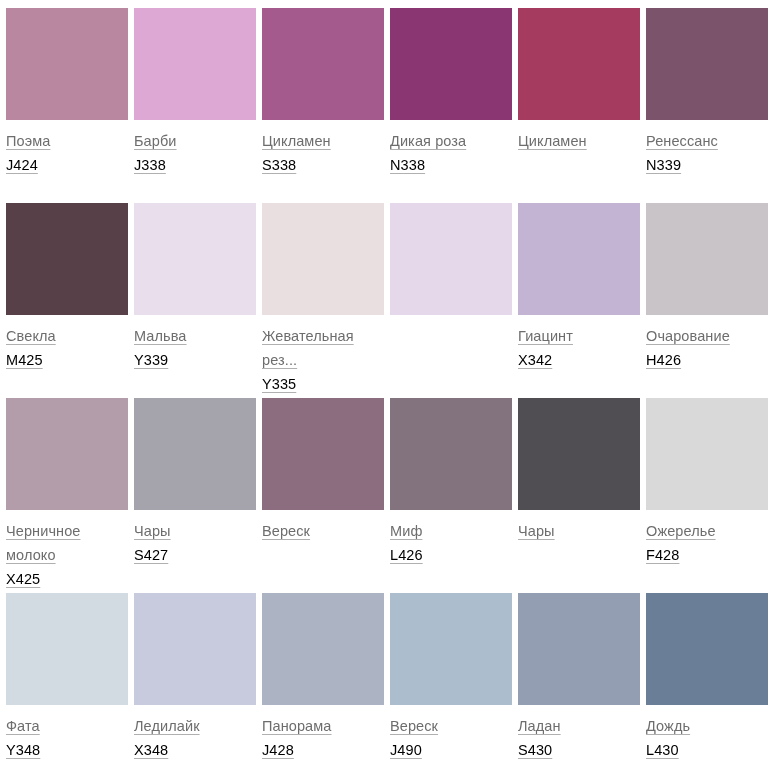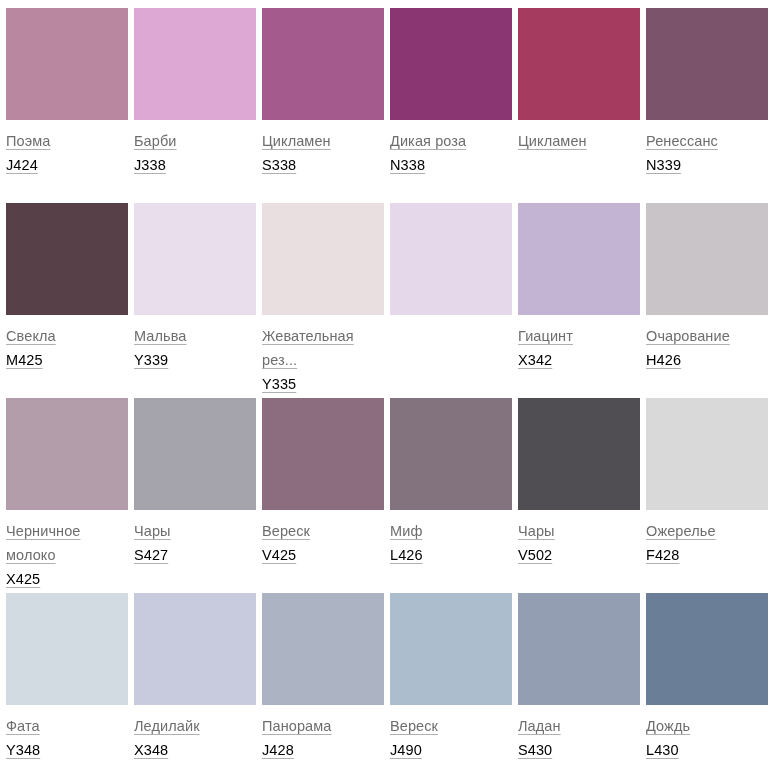--- a/index.html
+++ b/index.html
@@ -156,35 +156,33 @@
       <div class="swatch-chip" style="background-color: rgb(165, 163, 171);"></div>
       <div class="swatch-labels">
         <a class="swatch-name">Чары</a>
         <a class="swatch-code">S427</a>
       </div>
     </div>
     <div class="swatch-cell">
       <div class="swatch-chip" style="background-color: rgb(140, 109, 128);"></div>
       <div class="swatch-labels">
         <a class="swatch-name">Вереск</a>
-        <a class="swatch-code">V425</a>
       </div>
     </div>
     <div class="swatch-cell">
       <div class="swatch-chip" style="background-color: rgb(131, 115, 126);"></div>
       <div class="swatch-labels">
         <a class="swatch-name">Миф</a>
         <a class="swatch-code">L426</a>
       </div>
     </div>
     <div class="swatch-cell">
       <div class="swatch-chip" style="background-color: rgb(81, 78, 83);"></div>
       <div class="swatch-labels">
         <a class="swatch-name">Чары</a>
-        <a class="swatch-code">V502</a>
       </div>
     </div>
     <div class="swatch-cell">
       <div class="swatch-chip" style="background-color: rgb(217, 217, 217);"></div>
       <div class="swatch-labels">
         <a class="swatch-name">Ожерелье</a>
         <a class="swatch-code">F428</a>
       </div>
     </div>
     <div class="swatch-cell">

